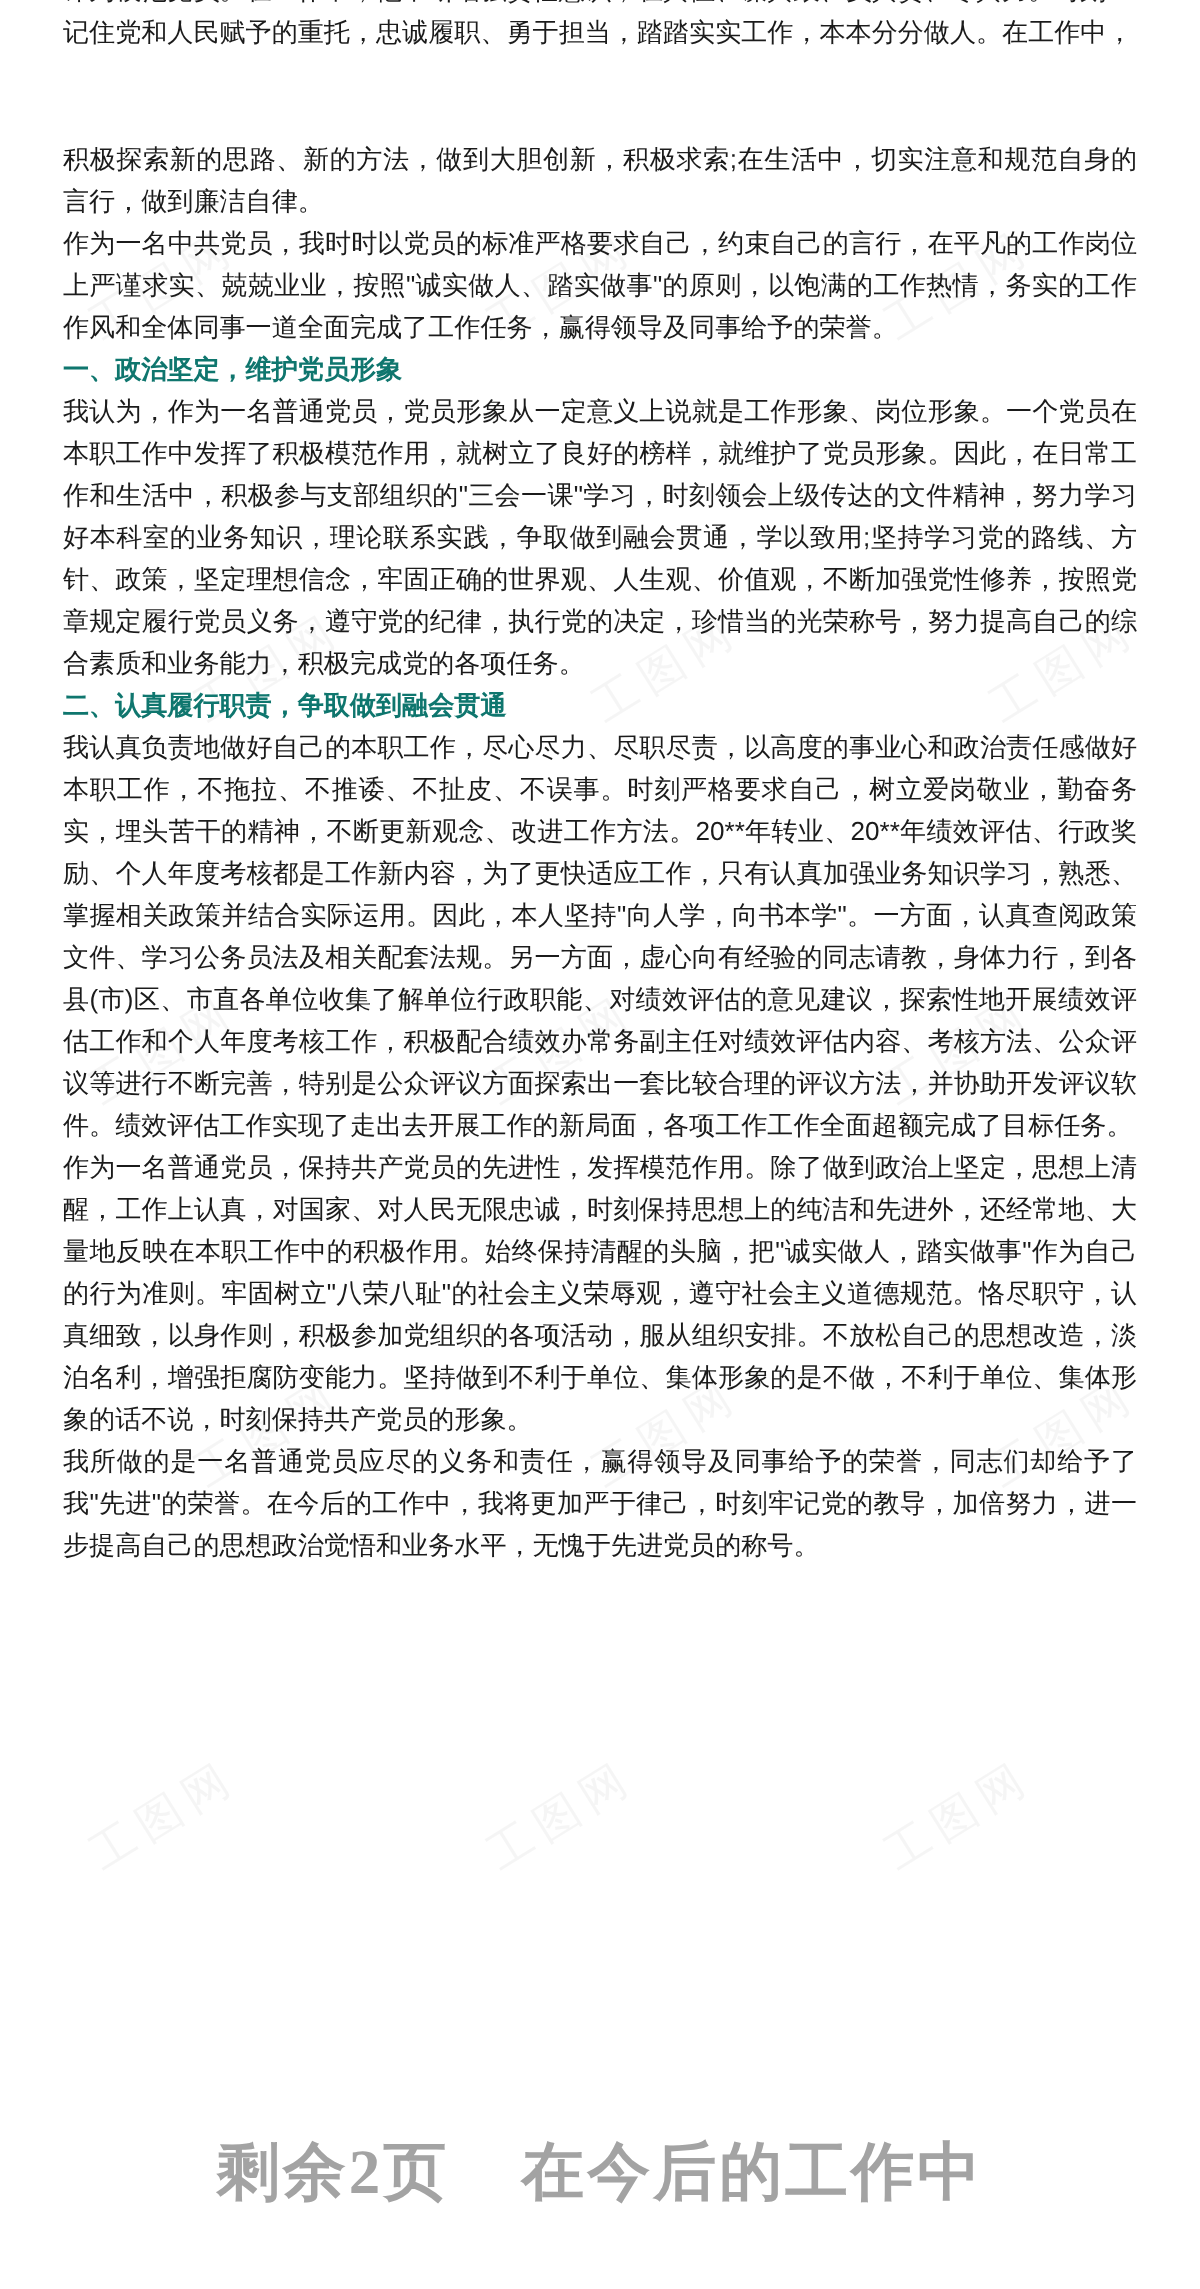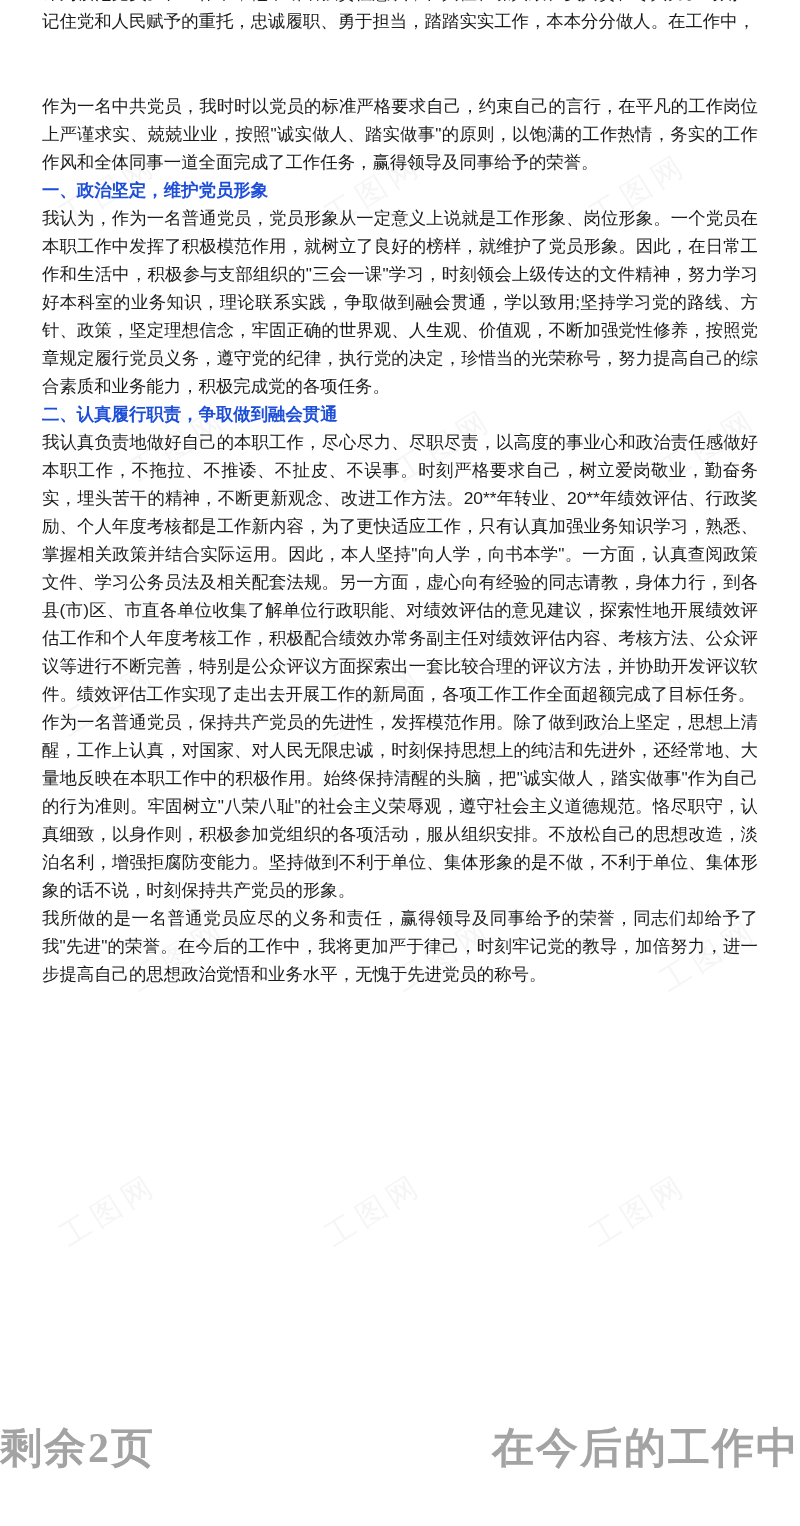--- a/index.html
+++ b/index.html
@@ -44,33 +44,33 @@
   }
   .doc p.line {
     white-space: nowrap;
     overflow: hidden;
   }
   .doc p.clipped-first {
     margin-top: -21px;
   }
   .doc p.heading {
     font-weight: bold;
-    color: #1d4ed8;
+    color: #0f766e;
   }
   .doc .gap {
     height: 57px;
   }
   .footer {
     position: absolute;
     left: 0;
     top: 1420px;
     width: 100%;
     z-index: 1;
     display: flex;
-    justify-content: space-between;
+    justify-content: center;
     align-items: baseline;
     gap: 48px;
     font-family: "Liberation Serif", serif;
     font-weight: bold;
     font-size: 42px;
     letter-spacing: 2px;
     color: #a3a3a3;
   }
 </style>
 </head>
@@ -91,20 +91,21 @@
       <span class="watermark" style="left: 390px; top: 935px;">工图网</span>
       <span class="watermark" style="left: 655px; top: 935px;">工图网</span>
       <span class="watermark" style="left: 55px; top: 1190px;">工图网</span>
       <span class="watermark" style="left: 320px; top: 1190px;">工图网</span>
       <span class="watermark" style="left: 585px; top: 1190px;">工图网</span>
     </div>
   <div class="doc">
       <p class="line clipped-first">评为模范党员。在工作中，他不断增强责任意识，在其位、谋其政、负其责、尽其力。时刻</p>
       <p class="line">记住党和人民赋予的重托，忠诚履职、勇于担当，踏踏实实工作，本本分分做人。在工作中，</p>
       <div class="gap"></div>
+      <p class="body">积极探索新的思路、新的方法，做到大胆创新，积极求索;在生活中，切实注意和规范自身的言行，做到廉洁自律。</p>
       <p class="body">作为一名中共党员，我时时以党员的标准严格要求自己，约束自己的言行，在平凡的工作岗位上严谨求实、兢兢业业，按照"诚实做人、踏实做事"的原则，以饱满的工作热情，务实的工作作风和全体同事一道全面完成了工作任务，赢得领导及同事给予的荣誉。</p>
       <p class="heading">一、政治坚定，维护党员形象</p>
       <p class="body">我认为，作为一名普通党员，党员形象从一定意义上说就是工作形象、岗位形象。一个党员在本职工作中发挥了积极模范作用，就树立了良好的榜样，就维护了党员形象。因此，在日常工作和生活中，积极参与支部组织的"三会一课"学习，时刻领会上级传达的文件精神，努力学习好本科室的业务知识，理论联系实践，争取做到融会贯通，学以致用;坚持学习党的路线、方针、政策，坚定理想信念，牢固正确的世界观、人生观、价值观，不断加强党性修养，按照党章规定履行党员义务，遵守党的纪律，执行党的决定，珍惜当的光荣称号，努力提高自己的综合素质和业务能力，积极完成党的各项任务。</p>
       <p class="heading">二、认真履行职责，争取做到融会贯通</p>
       <p class="body">我认真负责地做好自己的本职工作，尽心尽力、尽职尽责，以高度的事业心和政治责任感做好本职工作，不拖拉、不推诿、不扯皮、不误事。时刻严格要求自己，树立爱岗敬业，勤奋务实，埋头苦干的精神，不断更新观念、改进工作方法。20**年转业、20**年绩效评估、行政奖励、个人年度考核都是工作新内容，为了更快适应工作，只有认真加强业务知识学习，熟悉、掌握相关政策并结合实际运用。因此，本人坚持"向人学，向书本学"。一方面，认真查阅政策文件、学习公务员法及相关配套法规。另一方面，虚心向有经验的同志请教，身体力行，到各县(市)区、市直各单位收集了解单位行政职能、对绩效评估的意见建议，探索性地开展绩效评估工作和个人年度考核工作，积极配合绩效办常务副主任对绩效评估内容、考核方法、公众评议等进行不断完善，特别是公众评议方面探索出一套比较合理的评议方法，并协助开发评议软件。绩效评估工作实现了走出去开展工作的新局面，各项工作工作全面超额完成了目标任务。</p>
       <p class="body">作为一名普通党员，保持共产党员的先进性，发挥模范作用。除了做到政治上坚定，思想上清醒，工作上认真，对国家、对人民无限忠诚，时刻保持思想上的纯洁和先进外，还经常地、大量地反映在本职工作中的积极作用。始终保持清醒的头脑，把"诚实做人，踏实做事"作为自己的行为准则。牢固树立"八荣八耻"的社会主义荣辱观，遵守社会主义道德规范。恪尽职守，认真细致，以身作则，积极参加党组织的各项活动，服从组织安排。不放松自己的思想改造，淡泊名利，增强拒腐防变能力。坚持做到不利于单位、集体形象的是不做，不利于单位、集体形象的话不说，时刻保持共产党员的形象。</p>
       <p class="body">我所做的是一名普通党员应尽的义务和责任，赢得领导及同事给予的荣誉，同志们却给予了我"先进"的荣誉。在今后的工作中，我将更加严于律己，时刻牢记党的教导，加倍努力，进一步提高自己的思想政治觉悟和业务水平，无愧于先进党员的称号。</p>
     </div>
   <div class="footer">
     <span>剩余2页</span>

